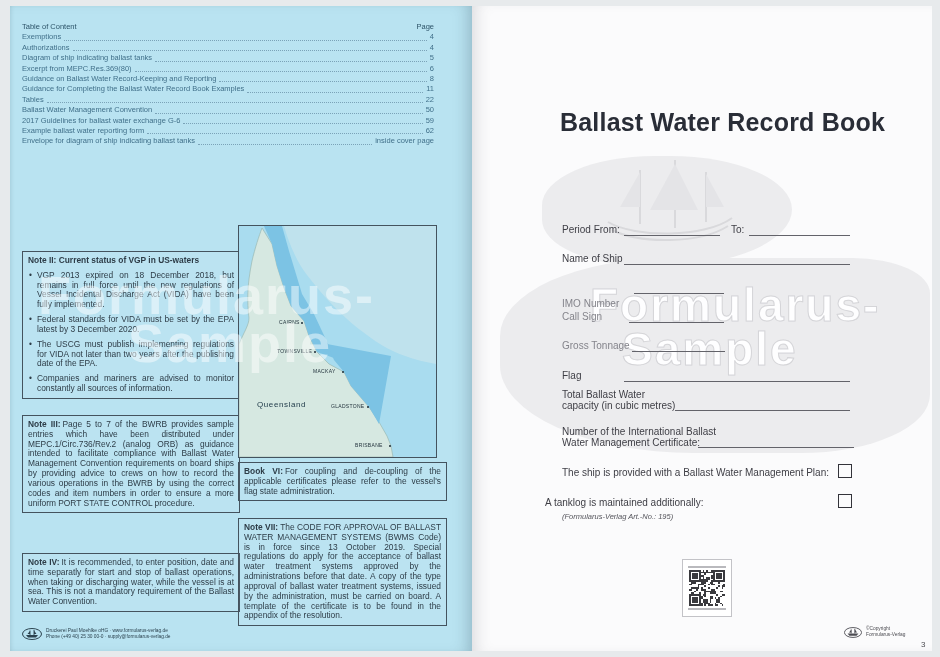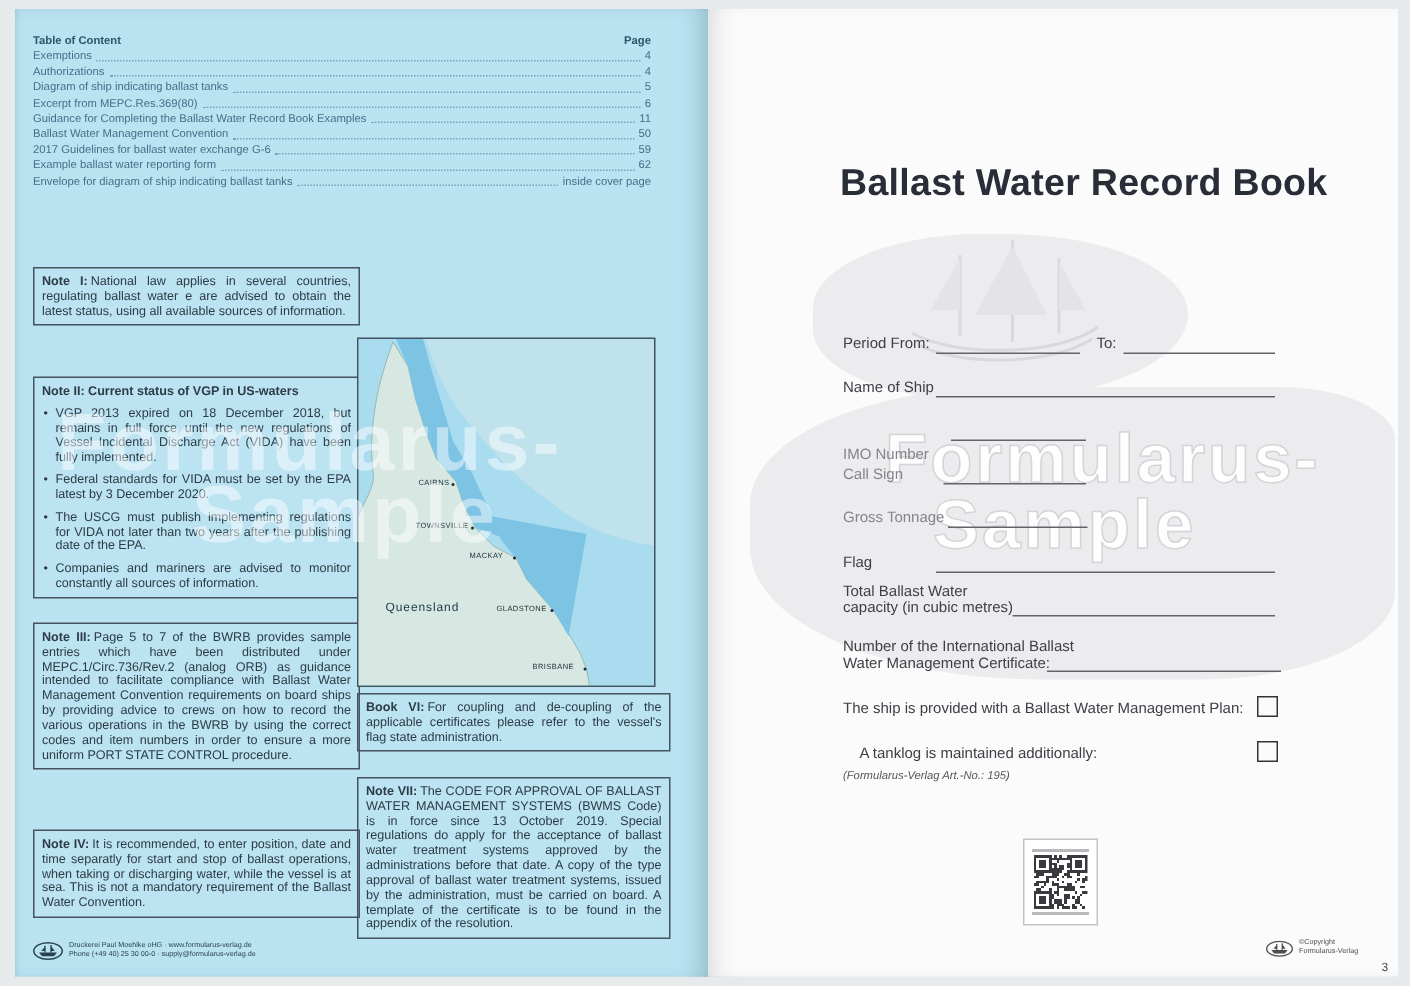--- a/index.html
+++ b/index.html
@@ -7,21 +7,21 @@
        font-family:"Liberation Sans",sans-serif;-webkit-font-smoothing:antialiased}
   .page{position:absolute;top:6px;height:645px}
   #pL{left:10px;width:462px;background:#b9e3f1;
       box-shadow:inset -12px 0 16px -9px rgba(40,65,80,.28), inset 3px 0 5px -3px rgba(40,65,80,.2)}
   #pR{left:472px;width:460px;background:#fbfbfc;
       box-shadow:inset 12px 0 16px -9px rgba(60,60,70,.18)}
 
   
   .toc{position:absolute;left:12px;top:16px;width:412px;color:#41708a;font-size:7.5px;line-height:10.4px}
   .trow{display:flex;align-items:flex-end}
-  .thead{font-weight:bold;color:#2d5469}
+  .thead{font-weight:normal;color:#2d5469}
   .tlabel{white-space:nowrap}
   .tdots{flex:1;border-bottom:1px dotted #7ba3b8;margin:0 3px 2px 3px}
   .thead .tdots{border-bottom:none}
   .tpage{text-align:center;white-space:nowrap}
 
   
   .note{position:absolute;border:1.3px solid #44535e;padding:4px 5px;color:#2d3c47;
         font-size:8.4px;line-height:1.17;text-align:justify;background:rgba(255,255,255,.03)}
   .note b{margin-right:2px}
   .c1{left:12px;width:206px}
@@ -90,25 +90,35 @@
         <span class="tlabel">Diagram of ship indicating ballast tanks</span>
         <span class="tdots"></span>
         <span class="tpage">5</span>
       </div>
     <div class="trow">
         <span class="tlabel">Excerpt from MEPC.Res.369(80)</span>
         <span class="tdots"></span>
         <span class="tpage">6</span>
       </div>
     <div class="trow">
+        <span class="tlabel">Guidance on Ballast Water Record-Keeping and Reporting</span>
+        <span class="tdots"></span>
+        <span class="tpage">8</span>
+      </div>
+    <div class="trow">
         <span class="tlabel">Guidance for Completing the Ballast Water Record Book Examples</span>
         <span class="tdots"></span>
         <span class="tpage">11</span>
       </div>
     <div class="trow">
+        <span class="tlabel">Tables</span>
+        <span class="tdots"></span>
+        <span class="tpage">22</span>
+      </div>
+    <div class="trow">
         <span class="tlabel">Ballast Water Management Convention</span>
         <span class="tdots"></span>
         <span class="tpage">50</span>
       </div>
     <div class="trow">
         <span class="tlabel">2017 Guidelines for ballast water exchange G-6</span>
         <span class="tdots"></span>
         <span class="tpage">59</span>
       </div>
     <div class="trow">
@@ -116,23 +126,20 @@
         <span class="tdots"></span>
         <span class="tpage">62</span>
       </div>
     <div class="trow">
         <span class="tlabel">Envelope for diagram of ship indicating ballast tanks</span>
         <span class="tdots"></span>
         <span class="tpage">inside cover page</span>
       </div>
   </div>
 
-  <div class="note c1" style="top:172px">
-    <b>Note I:</b><span>National law applies in several countries, regulating ballast water e are advised to obtain the latest status, using all available sources of information.</span>
-  </div>
 
   <div class="note c1" style="top:245px">
     <b>Note II: Current status of VGP in US-waters</b>
     <ul class="nb">
       <li>VGP 2013 expired on 18 December 2018, but remains in full force until the new regulations of Vessel Incidental Discharge Act (VIDA) have been fully implemented.</li>
       <li>Federal standards for VIDA must be set by the EPA latest by 3 December 2020.</li>
       <li>The USCG must publish implementing regulations for VIDA not later than two years after the publishing date of the EPA.</li>
       <li>Companies and mariners are advised to monitor constantly all sources of information.</li>
     </ul>
   </div>
@@ -242,21 +249,21 @@
   <span class="lbl lbl2" style="left:90px;top:394px">capacity (in cubic metres)</span>
   <div class="u" style="left:203px;top:404px;width:175px"></div>
 
   <span class="lbl lbl2" style="left:90px;top:420px">Number of the International Ballast</span>
   <span class="lbl lbl2" style="left:90px;top:431px">Water Management Certificate:</span>
   <div class="u" style="left:226px;top:441px;width:156px"></div>
 
   <span class="lbl" style="left:90px;top:461px">The ship is provided with a Ballast Water Management Plan:</span>
   <span class="cbx" style="left:366px;top:458px"></span>
 
-  <span class="lbl" style="left:101px;top:491px">A tanklog is maintained additionally:</span>
+  <span class="lbl" style="left:73px;top:491px">A tanklog is maintained additionally:</span>
   <span class="cbx" style="left:366px;top:488px"></span>
 
   <span class="art" style="left:90px;top:506px">(Formularus-Verlag Art.-No.: 195)</span>
 
   <div class="qr">
     <div class="qrbar"></div>
     <svg id="qr" width="36" height="36" viewBox="0 0 21 21" shape-rendering="crispEdges">
         <rect x="0" y="0" width="1" height="1" fill="#3a3a3e"></rect>
         <rect x="1" y="0" width="1" height="1" fill="#3a3a3e"></rect>
         <rect x="2" y="0" width="1" height="1" fill="#3a3a3e"></rect>

